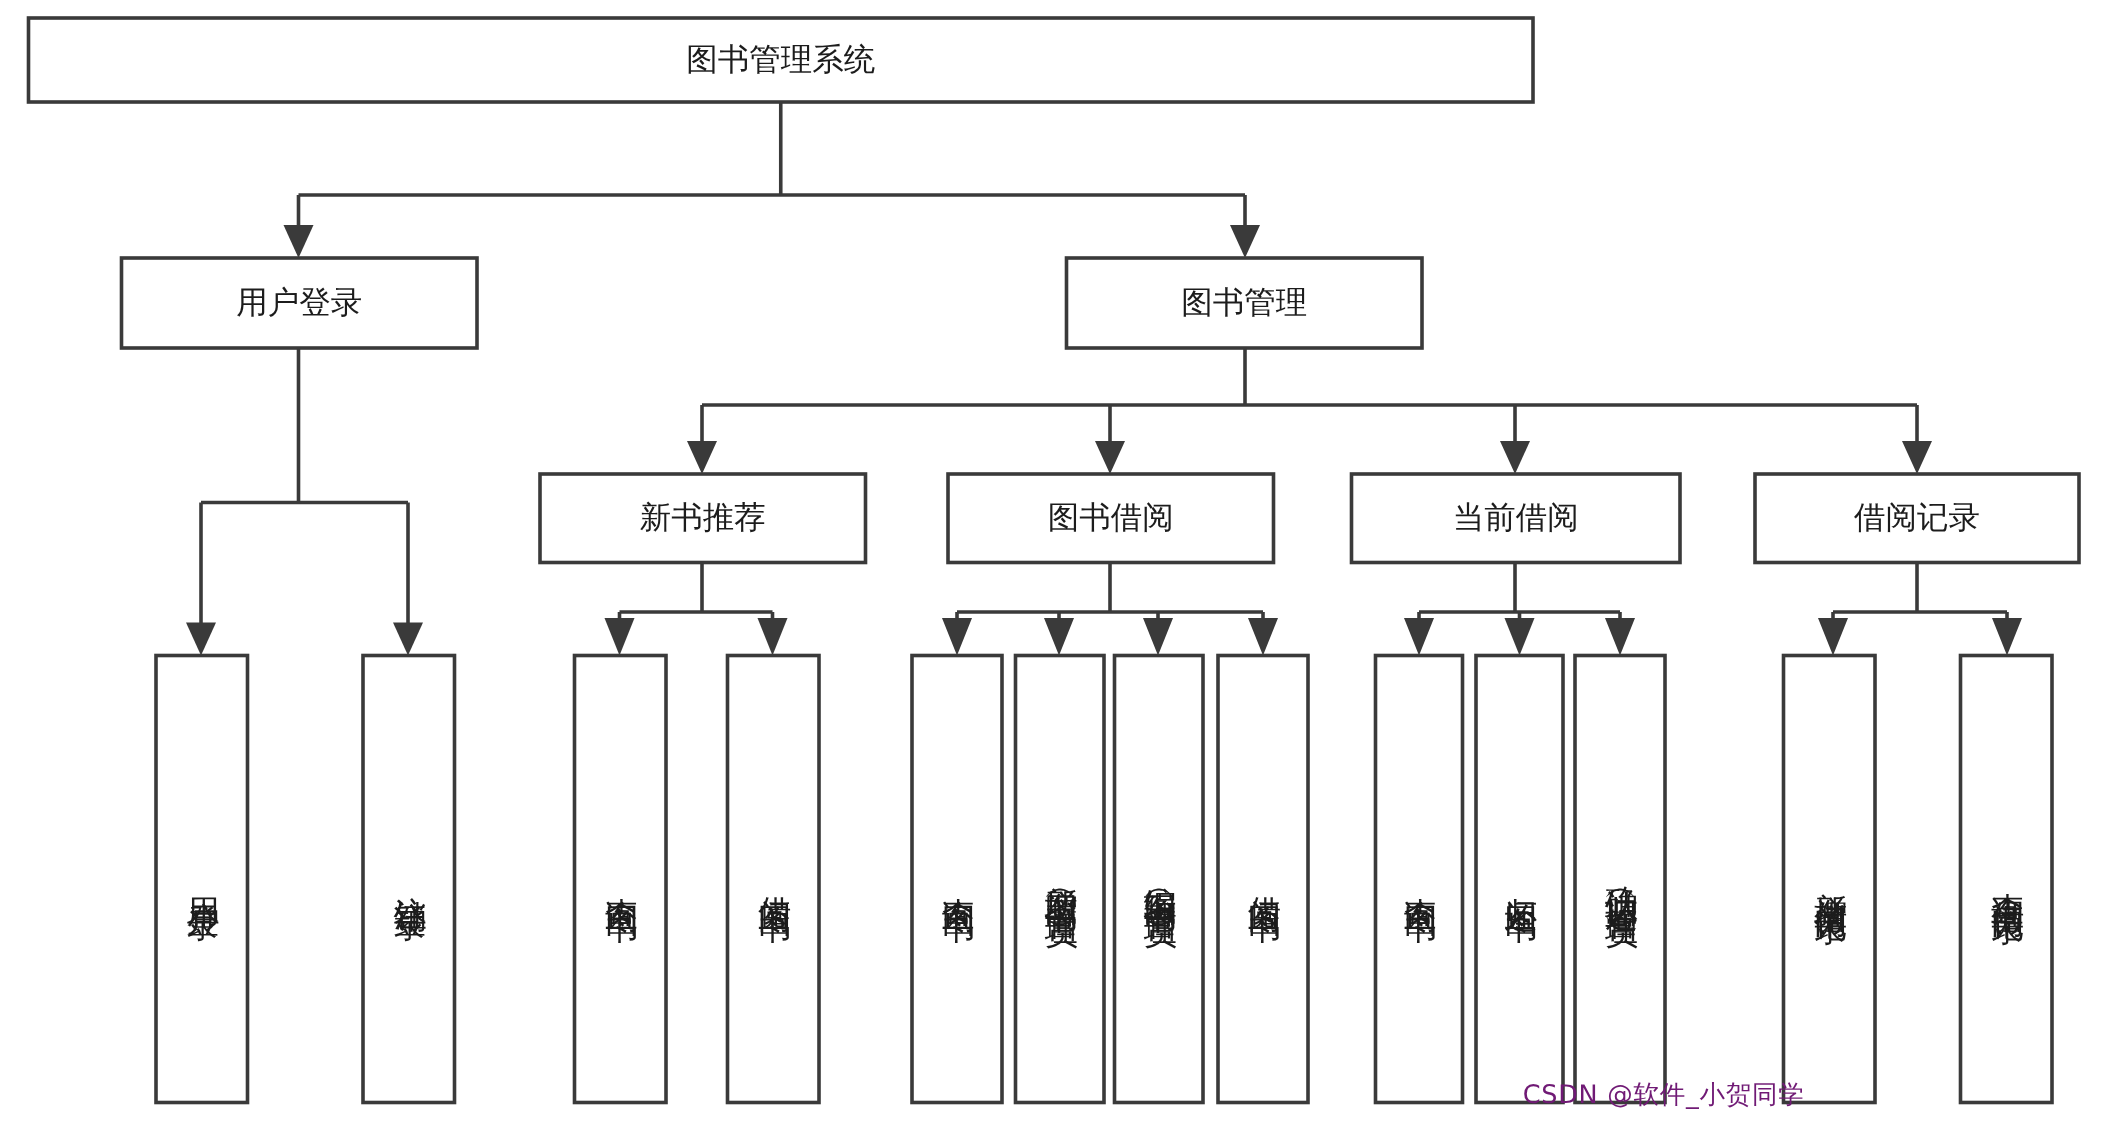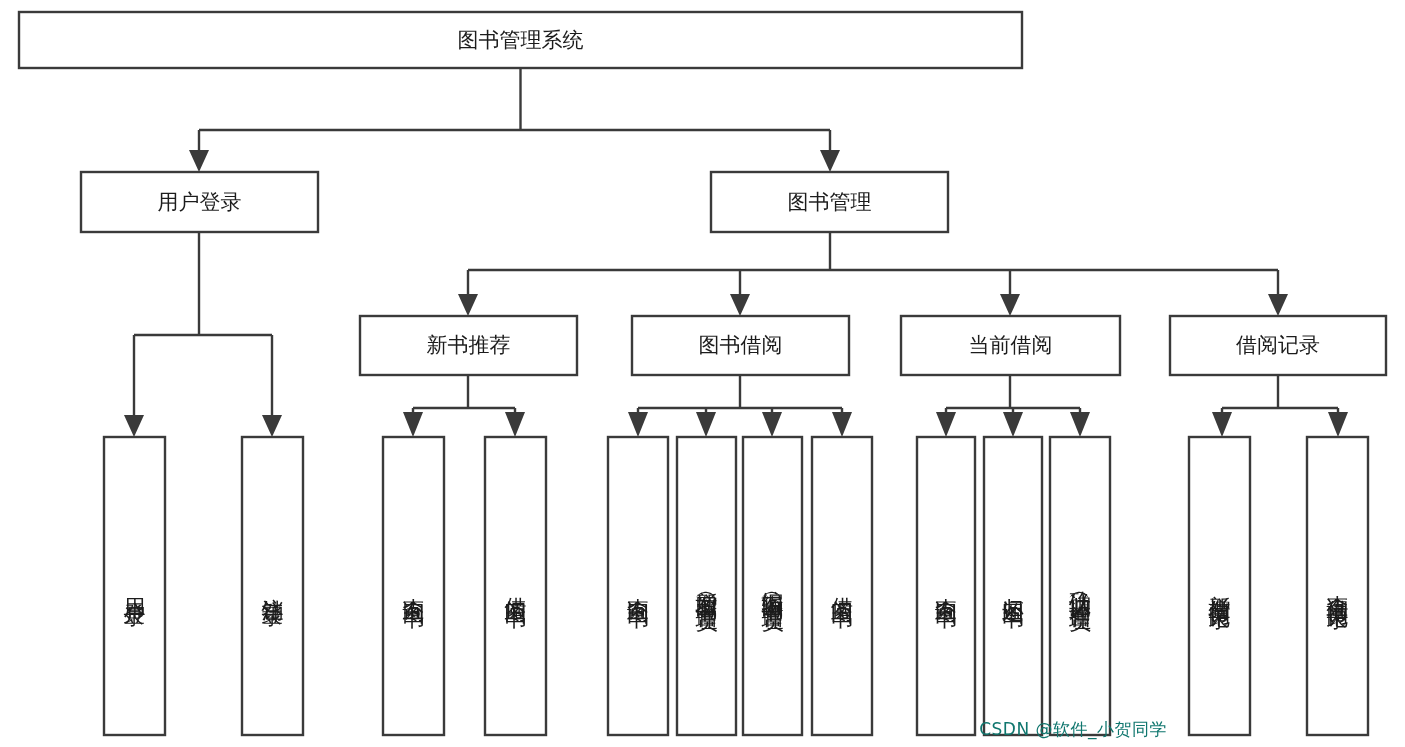--- a/index.html
+++ b/index.html
@@ -11,20 +11,21 @@
     width: 1405px;
     height: 747px;
     font-family: "DejaVu Sans", "Liberation Sans", sans-serif;
     overflow: hidden;
   }
   #diagram-root {
     position: relative;
     width: 1179px;
     height: 747px;
     background: #ffffff;
+    padding-left: 36px;
   }
   svg.diagram-canvas {
     position: absolute;
     left: 0;
     top: 0;
     width: 1405px;
     height: 747px;
     display: block;
   }
   .node-box {
@@ -65,21 +66,21 @@
     letter-spacing: 3px;
     color: #1c1c1c;
     white-space: nowrap;
   }
   .watermark {
     position: absolute;
     right: 12px;
     bottom: 6px;
     font-family: "DejaVu Sans", "Liberation Sans", sans-serif;
     font-size: 17px;
-    color: #0f766e;
+    color: #701a75;
     letter-spacing: 0.5px;
     white-space: nowrap;
   }
 </style>
 </head>
 <body>
 
 <div id="diagram-root">
 
   <svg class="diagram-canvas" viewBox="0 0 1405 747">

